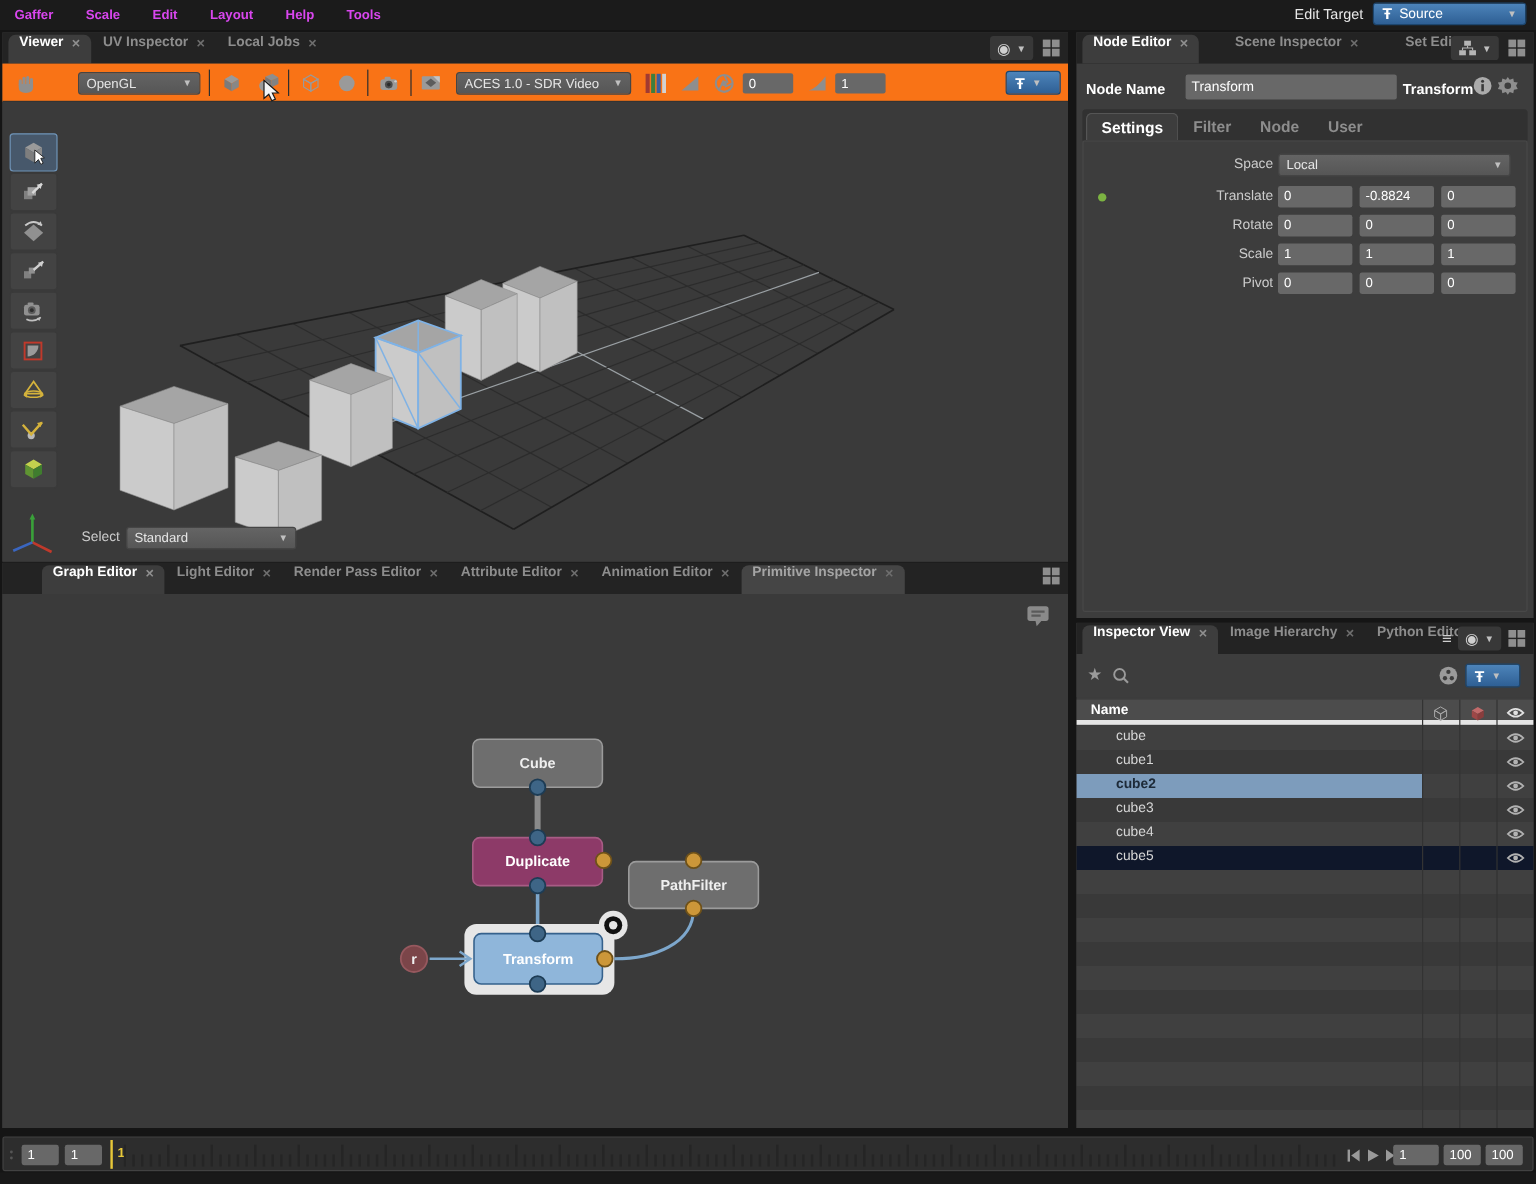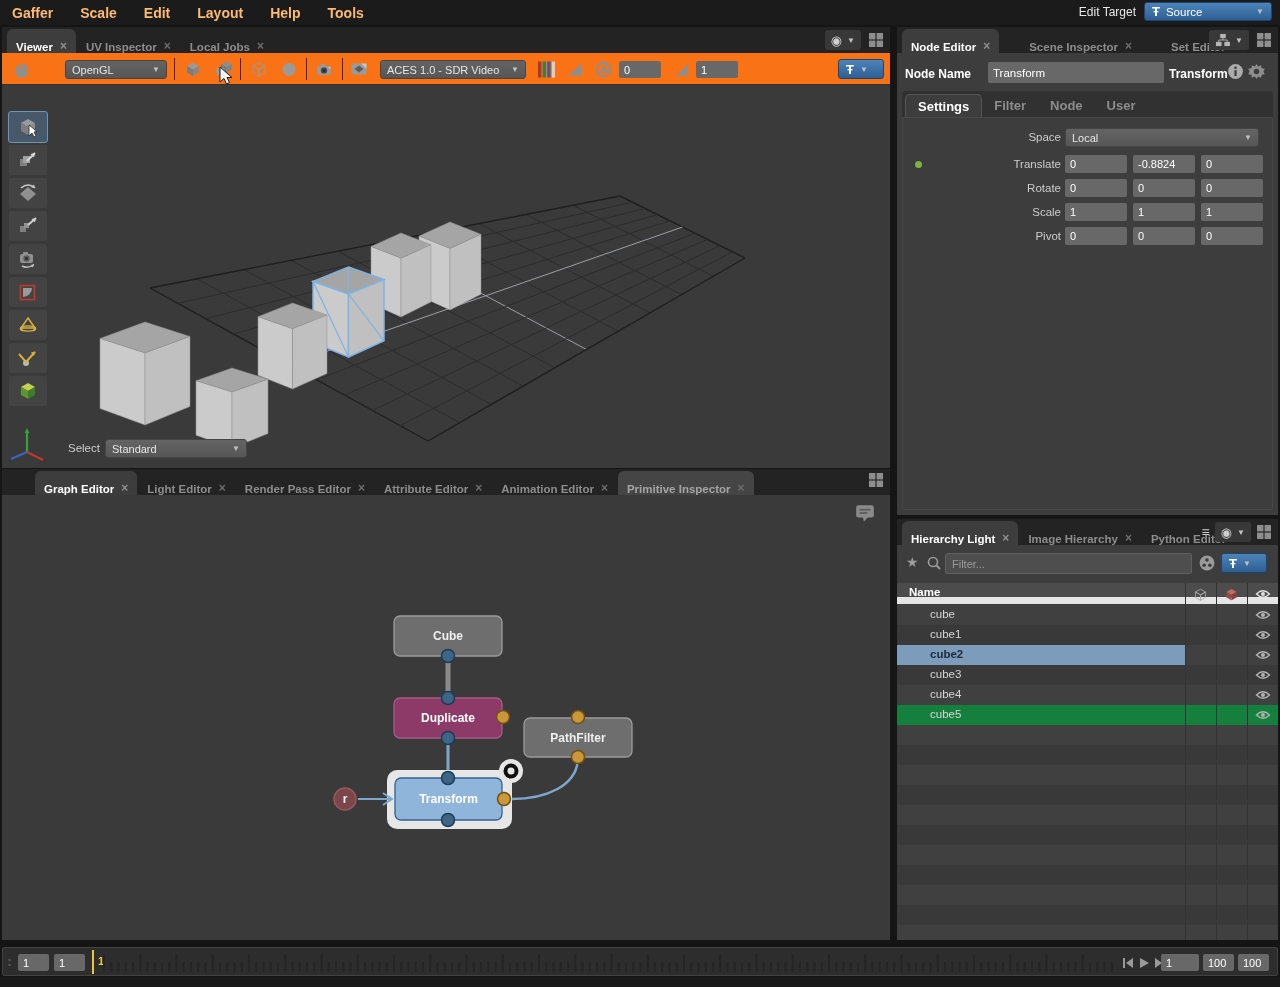--- a/index.html
+++ b/index.html
@@ -3,29 +3,29 @@
 <meta charset="utf-8">
 <style>
   * { margin:0; padding:0; box-sizing:border-box; }
   html,body { width:1280px; height:987px; background:#151515; overflow:hidden;
               font-family:"Liberation Sans",sans-serif; color:#ddd; position:relative; }
   .abs { position:absolute; }
 
   
   #menubar { position:absolute; left:0; top:0; width:1280px; height:25px; background:#1b1b1b;
              display:flex; align-items:center; padding-left:12px; }
-  .menu-item { font-size:14px; font-weight:bold; color:#fdba74; padding:0 14px 0 0; margin-right:13px; cursor:default; }
+  .menu-item { font-size:11px; font-weight:bold; color:#d946ef; padding:0 14px 0 0; margin-right:13px; cursor:default; }
   #menubar-right { position:absolute; right:8px; top:2px; display:flex; align-items:center; gap:8px; }
   #edit-target-label { font-size:12px; color:#e8e8e8; }
 
   
   .panel { position:absolute; background:#3d3d3d; }
   .strip { position:absolute; left:0; top:0; right:0; height:26px; background:#232323;
            display:flex; align-items:flex-end; padding-left:5px; }
-  .tab { height:24px; display:flex; align-items:flex-end; padding:0 9px; margin-right:1px;
+  .tab { height:24px; display:flex; align-items:flex-start; padding:0 9px; margin-right:1px;
          color:#8d8d8d; font-size:11.5px; font-weight:bold; border-radius:6px 6px 0 0; white-space:nowrap; }
   .tab.active { background:#3d3d3d; color:#ffffff; }
   .tab.hl { background:#454545; color:#a5a5a5; }
   .tab .x { margin-left:7px; font-size:12px; color:#6e6e6e; font-weight:bold; }
   .tab.active .x { color:#8f8f8f; }
   .strip-icons { position:absolute; right:6px; top:3px; display:flex; align-items:center; gap:7px; }
   .mini-btn { background:#383838; border-radius:3px; height:20px; display:flex; align-items:center;
               padding:0 6px; gap:5px; }
   .glyph { color:#cfcfcf; font-size:13px; line-height:1; }
   .arr { font-size:8px; color:#c0c0c0; }
@@ -67,21 +67,21 @@
 
   
   #hier-panel { left:897px; top:519px; width:381px; height:421px; overflow:hidden; }
   #hier-filter-row { position:absolute; left:0; top:26px; right:0; height:36px; background:#3d3d3d; }
   #hier-filter-input { position:absolute; left:48px; top:8px; width:247px; height:21px; background:#4e4e4e;
                        border:1px solid #5f5f5f; border-radius:2px; color:#ddd; font-size:11px; padding:0 4px 0 6px;
                        font-family:"Liberation Sans",sans-serif; outline:none; }
   #hier-filter-input::placeholder { color:#9b9b9b; }
   #hier-table { position:absolute; left:0; top:64px; right:0; bottom:0; }
   #hier-header { position:absolute; left:0; top:0; right:0; height:21px; background:#4c4c4c;
-                 border-bottom:7px solid #e5e5e5; }
+                 border-bottom:4px solid #e5e5e5; }
   #hier-header .hname { position:absolute; left:12px; top:3px; font-size:11.5px; font-weight:bold; color:#fff; }
   .hrow { position:absolute; left:0; right:0; height:20px; }
   .hrow .rname { position:absolute; left:33px; top:3px; font-size:11.5px; color:#d6d6d6; }
   .hrow.sel .selbg { position:absolute; left:0; top:0; width:288px; height:20px; background:#7d9cbc; }
   .hrow.sel .rname { color:#1d2a38; font-weight:bold; }
   .vline { position:absolute; top:0; bottom:0; width:1px; background:#333; }
   .cell-icon { position:absolute; top:4px; }
 
   
   #timeline { position:absolute; left:2px; top:947px; width:1276px; height:29px; background:#2d2d2d;
@@ -579,21 +579,21 @@
           <path d="M381,298 L390,304 L381,310" fill="none" stroke="#7da7cc" stroke-width="2"></path>
         </g>
       </svg>
   </div>
 </div>
 
 <div id="hier-panel" class="panel">
   <div class="strip">
     <div id="hv-tabs" style="display:flex;">
         <div class="tab active">
-          <span>Hierarchy Light</span>
+          <span>Inspector View</span>
           <span class="x">×</span>
         </div>
         <div class="tab">
           <span>Image Hierarchy</span>
           <span class="x">×</span>
         </div>
         <div class="tab">
           <span>Python Editor</span>
           <span class="x">×</span>
         </div>
@@ -616,21 +616,20 @@
   </div>
 
   <div id="hier-filter-row">
     <span class="glyph" style="position:absolute; left:9px; top:10px; color:#9a9a9a; font-size:14px;">★</span>
     <div class="abs" style="left:29px; top:10px;">
       <svg width="16" height="16" viewBox="0 0 16 16">
           <circle cx="7" cy="7" r="4.5" fill="none" stroke="#9a9a9a" stroke-width="1.6"></circle>
           <line x1="10.5" y1="10.5" x2="14" y2="14" stroke="#9a9a9a" stroke-width="1.8"></line>
         </svg>
     </div>
-    <input id="hier-filter-input" placeholder="Filter..." style="">
     <div class="abs" style="left:301px; top:9px;">
       <svg width="18" height="18" viewBox="0 0 17 17">
           <circle cx="8.5" cy="8.5" r="7" fill="#9a9a9a"></circle>
           <circle cx="8.5" cy="5.6" r="1.7" fill="#3c3c3c"></circle>
           <circle cx="5.8" cy="10.6" r="1.7" fill="#3c3c3c"></circle>
           <circle cx="11.2" cy="10.6" r="1.7" fill="#3c3c3c"></circle>
         </svg>
     </div>
     <div class="blue-dd" style="position:absolute; left:324px; top:8px; width:46px; height:20px;">
       <span class="pin">Ŧ</span>
@@ -702,21 +701,21 @@
         </div>
         <div class="hrow" style="top: 102px; background: rgb(64, 64, 64);">
           <span class="rname">cube4</span>
           <div class="cell-icon" style="left: 358px; top: 5px;">
             <svg width="16" height="10" viewBox="0 0 16 10">
               <path d="M1.5 5 Q8 -1.5 14.5 5 Q8 11.5 1.5 5 Z" fill="none" stroke="#b2b2b2" stroke-width="1.4"></path>
               <circle cx="8" cy="5" r="2" fill="#b2b2b2"></circle>
             </svg>
           </div>
         </div>
-        <div class="hrow" style="top: 122px; background: #15803d;">
+        <div class="hrow" style="top: 122px; background: #0f172a;">
           <span class="rname">cube5</span>
           <div class="cell-icon" style="left: 358px; top: 5px;">
             <svg width="16" height="10" viewBox="0 0 16 10">
               <path d="M1.5 5 Q8 -1.5 14.5 5 Q8 11.5 1.5 5 Z" fill="none" stroke="#b2b2b2" stroke-width="1.4"></path>
               <circle cx="8" cy="5" r="2" fill="#b2b2b2"></circle>
             </svg>
           </div>
         </div>
         <div class="hrow" style="top: 142px; background: rgb(64, 64, 64);"></div>
         <div class="hrow" style="top: 162px; background: rgb(57, 57, 57);"></div>

